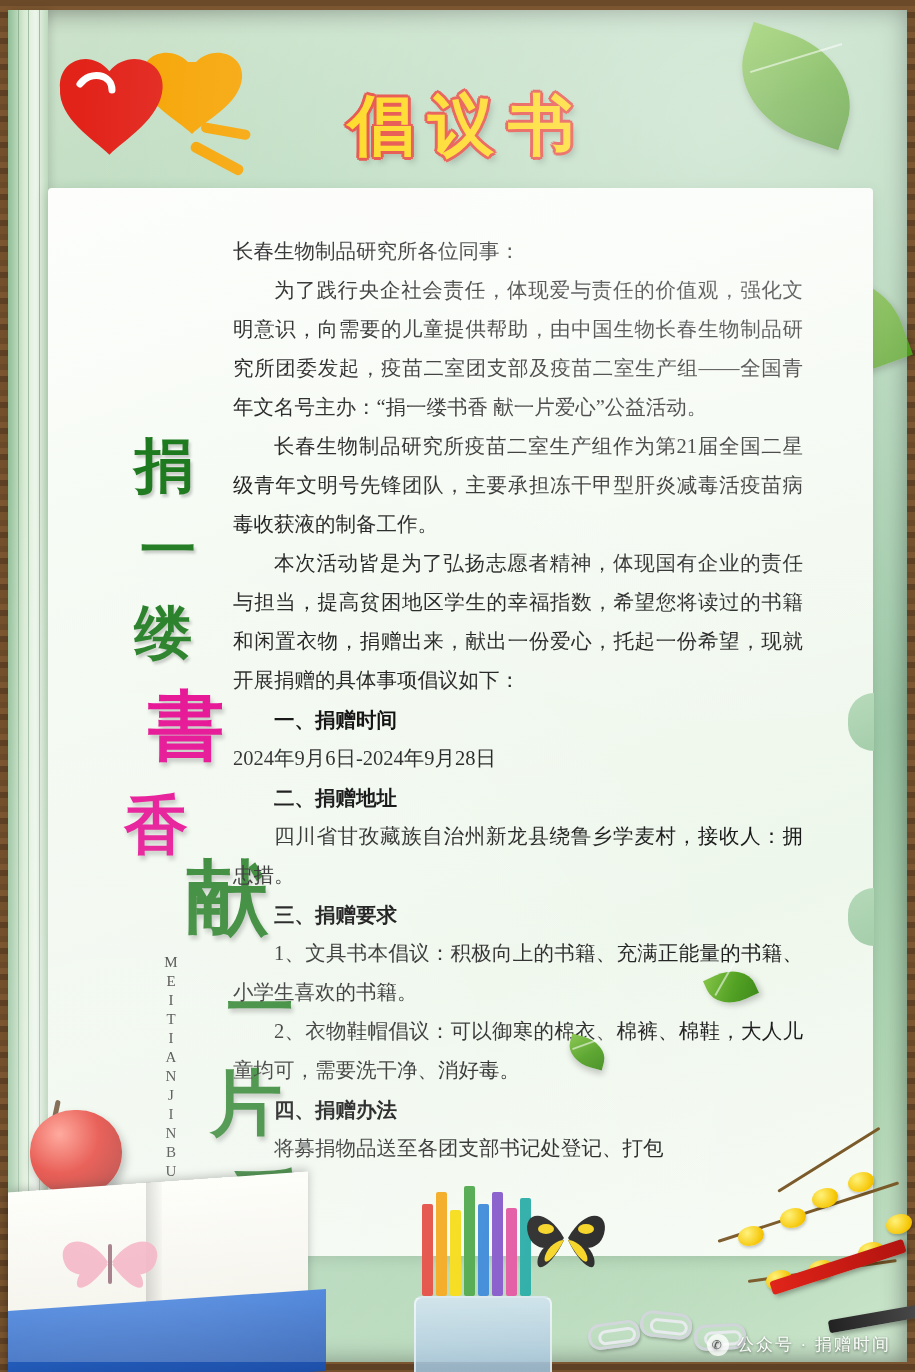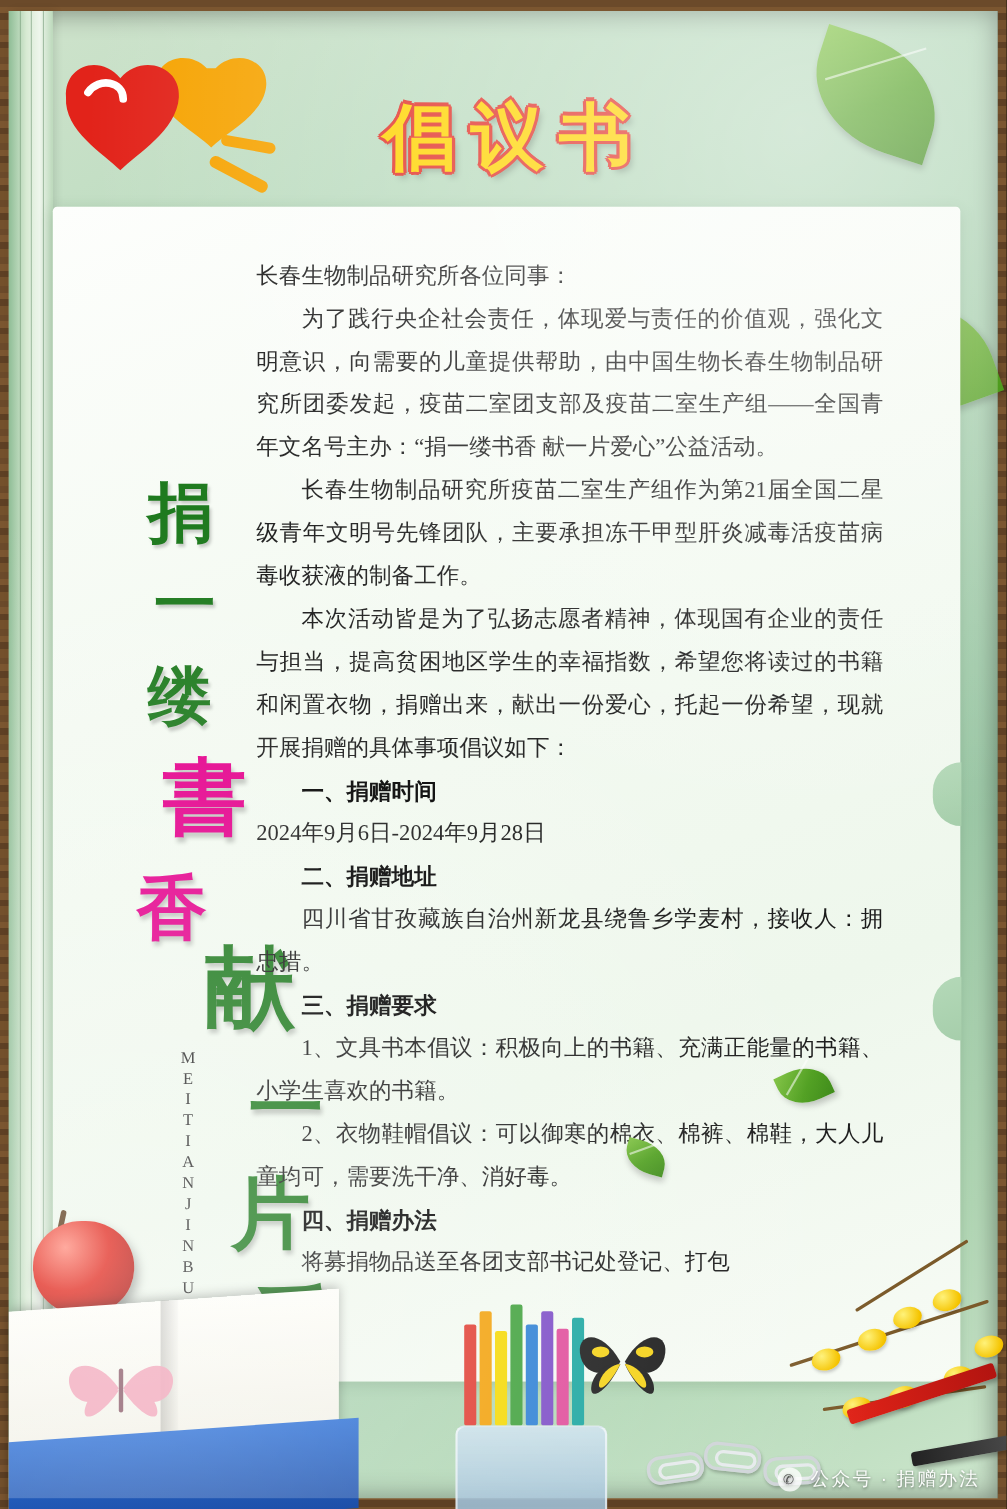--- a/index.html
+++ b/index.html
@@ -543,16 +543,16 @@
       <div class="clip" style="left:106px; top:18px; transform:rotate(-3deg);"></div>
     </div>
 
     <div class="red-pencil-1"></div>
     <div class="red-pencil-2"></div>
 
   </div>
 
   <div class="footer-wm">
     <span class="wm-badge">✆</span>
-    <span>公众号 · 捐赠办法</span>
+    <span>公众号 · 捐赠时间</span>
   </div>
 
 </div>
 
 </body></html>

